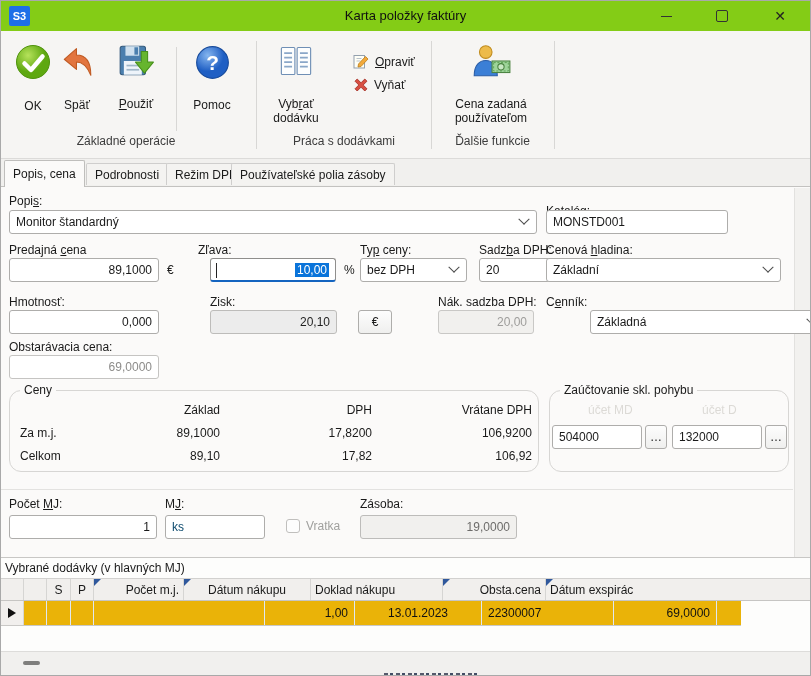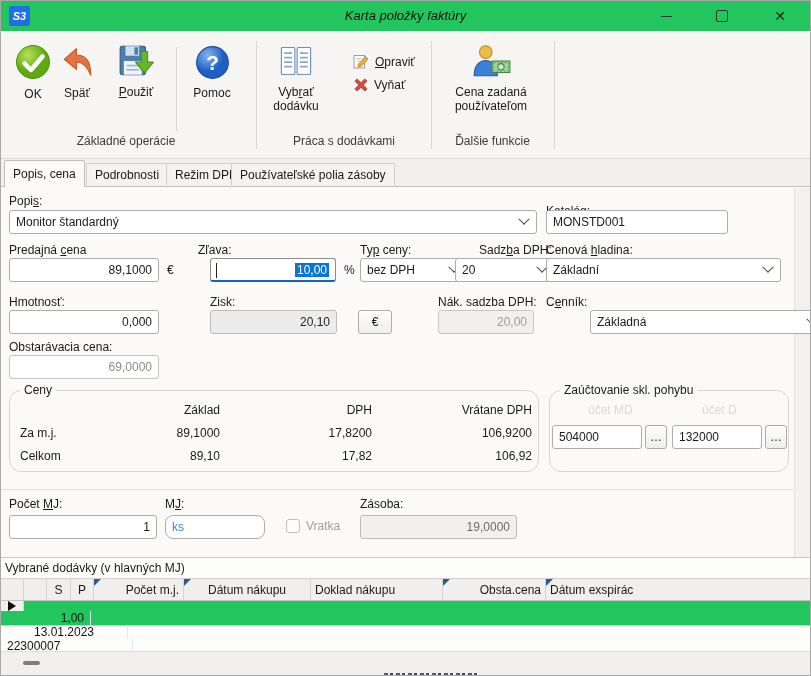--- a/index.html
+++ b/index.html
@@ -1,34 +1,34 @@
 <!DOCTYPE html>
 <html><head>
 <meta charset="utf-8">
 <style>
   html,body{margin:0;padding:0;}
   body{width:811px;height:676px;font-family:"Liberation Sans","DejaVu Sans",sans-serif;background:#fff;}
   .window{position:relative;width:811px;height:676px;background:#fff;border:1px solid #a9a9a9;box-sizing:border-box;overflow:hidden;}
 
   
-  .titlebar{position:absolute;left:0;top:0;width:100%;height:30px;background:#22c55e;font-style:italic;}
+  .titlebar{position:absolute;left:0;top:0;width:100%;height:30px;background:#84cc16;}
   .app-icon{position:absolute;left:8px;top:5px;width:21px;height:20px;background:#1e6fe8;color:#fff;
     font-size:11px;font-weight:bold;display:flex;align-items:center;justify-content:center;border-radius:2px;}
   .win-title{position:absolute;left:0;right:0;top:7px;text-align:center;font-size:13px;color:#101010;}
   .win-btn{position:absolute;top:0;width:34px;height:30px;display:flex;align-items:center;justify-content:center;}
   .win-btn.min{left:648px;} .win-btn.max{left:704px;} .win-btn.close{left:762px;}
   .min-glyph{width:11px;height:1px;background:#333;display:block;}
   .max-glyph{width:10px;height:10px;border:1.4px solid #333;border-radius:2px;display:block;}
   .close-glyph{font-size:14px;color:#222;line-height:1;}
 
   
   .ribbon{position:absolute;left:0;top:30px;width:100%;height:128px;background:#f6f5f3;border-bottom:1px solid #dcdbd9;box-sizing:border-box;}
   .rbtn{position:absolute;top:12px;display:flex;flex-direction:column;align-items:center;cursor:default;}
   .ricon{display:block;}
-  .rlabel{font-size:12px;color:#1a1a1a;line-height:14px;margin-top:2px;white-space:nowrap;}
+  .rlabel{font-size:12px;color:#1a1a1a;line-height:14px;margin-top:14px;white-space:nowrap;}
   .sbtn{position:absolute;display:flex;align-items:center;gap:5px;font-size:12px;color:#1a1a1a;white-space:nowrap;}
   .rgroup-label{position:absolute;top:103px;text-align:center;font-size:12px;color:#3c3c3c;white-space:nowrap;}
   .rsep{position:absolute;top:10px;height:108px;width:1px;background:#d8d7d5;}
   .rsep.short{top:16px;height:84px;}
   .u{text-decoration:underline;}
 
   
   .tabstrip{position:absolute;left:0;top:158px;width:100%;height:28px;background:#f1f0ee;}
   .tab{position:absolute;top:4px;height:22px;padding:0 8px;display:flex;align-items:center;font-size:12px;color:#1a1a1a;
     background:#f4f3f1;border:1px solid #cfcecd;border-bottom:none;box-sizing:border-box;border-radius:2px 2px 0 0;}
@@ -66,21 +66,21 @@
   
   .grid-section{position:absolute;left:0;top:556px;width:811px;height:94px;background:#fdfdfc;border-top:1px solid #c8c7c5;box-sizing:border-box;}
   .grid-title{position:absolute;left:4px;top:3px;font-size:12px;color:#1a1a1a;}
   .grid-header{position:absolute;left:0;top:20px;width:811px;height:23px;display:flex;background:#f1efed;border-top:1px solid #d2d1cf;border-bottom:1px solid #c6c5c3;box-sizing:border-box;}
   .gh{position:relative;border-right:1px solid #d6d5d3;box-sizing:border-box;display:flex;align-items:center;font-size:12px;color:#1a1a1a;overflow:hidden;white-space:nowrap;flex:none;}
   .gh:last-child{flex:1;border-right:none;}
   .ghmark{display:none;position:absolute;left:0;top:0;width:0;height:0;border-top:7px solid #30589c;border-right:7px solid transparent;}
   .ghmark.show{display:block;}
   .ghtext{width:100%;padding:0 4px;box-sizing:border-box;}
   .al{text-align:left;} .ar{text-align:right;} .ac{text-align:center;}
-  .grid-row{position:absolute;left:0;top:43px;width:811px;height:25px;display:flex;background:#22c55e;border-bottom:1px solid #c9c8c6;box-sizing:border-box;flex-direction:column;}
+  .grid-row{position:absolute;left:0;top:43px;width:740px;height:25px;display:flex;background:#eab308;border-bottom:1px solid #c9c8c6;box-sizing:border-box;}
   .gc{position:relative;border-right:1px solid #dfe8f2;box-sizing:border-box;display:flex;align-items:center;font-size:12px;color:#111;overflow:hidden;white-space:nowrap;flex:none;}
   .gc:last-child{flex:1;border-right:none;}
   .gc .ctext{width:100%;padding:0 6px;box-sizing:border-box;}
   .gc.rowmarker{background:#f1efed;border-right:1px solid #d6d5d3;justify-content:center;}
   .rowptr{width:0;height:0;border-left:8px solid #101010;border-top:5px solid transparent;border-bottom:5px solid transparent;}
 
   
   .bottombar{position:absolute;left:0;top:650px;width:811px;height:26px;background:#f1f0ee;border-top:1px solid #dddcda;box-sizing:border-box;}
   .splitter{position:absolute;left:22px;top:9px;width:17px;height:4px;background:#7f7f7d;border-radius:2px;}
   .artifact{position:absolute;left:383px;top:21px;width:96px;height:4px;opacity:.85;
@@ -242,21 +242,21 @@
     </div>
     <div class="suffix" style="left:343px;top:76px;">%</div>
 
     <div class="flabel" style="left:359px;top:56px;"><span>Ty</span><span class="u">p</span><span> ceny:</span></div>
     <div class="combo" style="left:359px;top:71px;width:107px;">
       <span>bez DPH</span>
       <span class="chev"></span>
     </div>
 
     <div class="flabel" style="left:478px;top:56px;"><span>Sadz</span><span class="u">b</span><span>a DPH:</span></div>
-    <div class="combo" style="left:454px;top:71px;width:100px;">
+    <div class="combo" style="left:478px;top:71px;width:100px;">
       <span>20</span>
       <span class="chev"></span>
     </div>
 
     <div class="flabel" style="left:545px;top:56px;"><span>Cenová </span><span class="u">h</span><span>ladina:</span></div>
     <div class="combo" style="left:545px;top:71px;width:235px;">
       <span>Základní</span>
       <span class="chev"></span>
     </div>
 
@@ -328,21 +328,21 @@
     </div>
 
     <div class="hline" style="left:0;top:302px;width:792px;"></div>
 
     <div class="flabel" style="left:8px;top:310px;"><span>Počet </span><span class="u">M</span><span>J:</span></div>
     <div class="field num" style="left:8px;top:328px;width:148px;">
       <span>1</span>
     </div>
 
     <div class="flabel" style="left:164px;top:310px;"><span>M</span><span class="u">J</span><span>:</span></div>
-    <div class="field" style="left:164px;top:328px;width:100px;color:#3b82f6;border-radius:8px;">
+    <div class="field" style="left:164px;top:328px;width:100px;color:#0c4a6e;">
       <span>ks</span>
     </div>
 
     <div class="check-wrap" style="left:285px;top:332px;">
       <span class="checkbox"></span>
       <span>Vratka</span>
     </div>
 
     <div class="flabel" style="left:359px;top:310px;">Zásoba:</div>
     <div class="field num ro" style="left:359px;top:328px;width:157px;background:#f1f0ee;color:#6d6c6a;">

